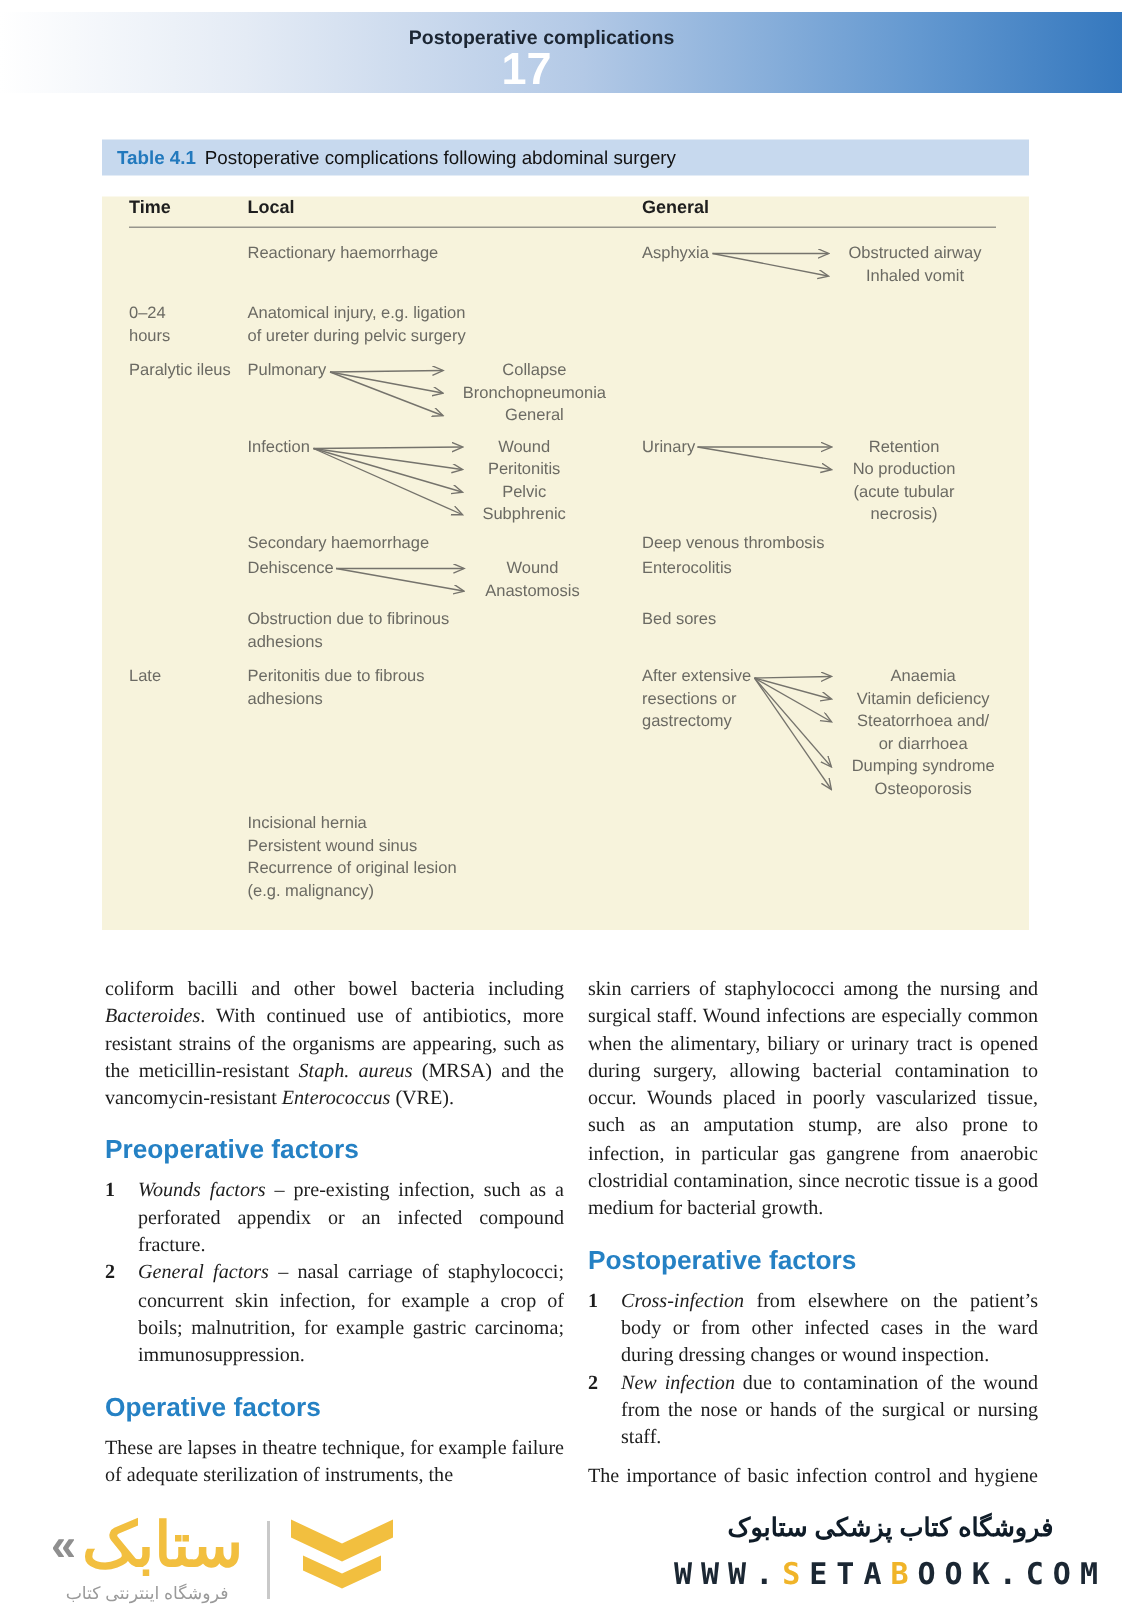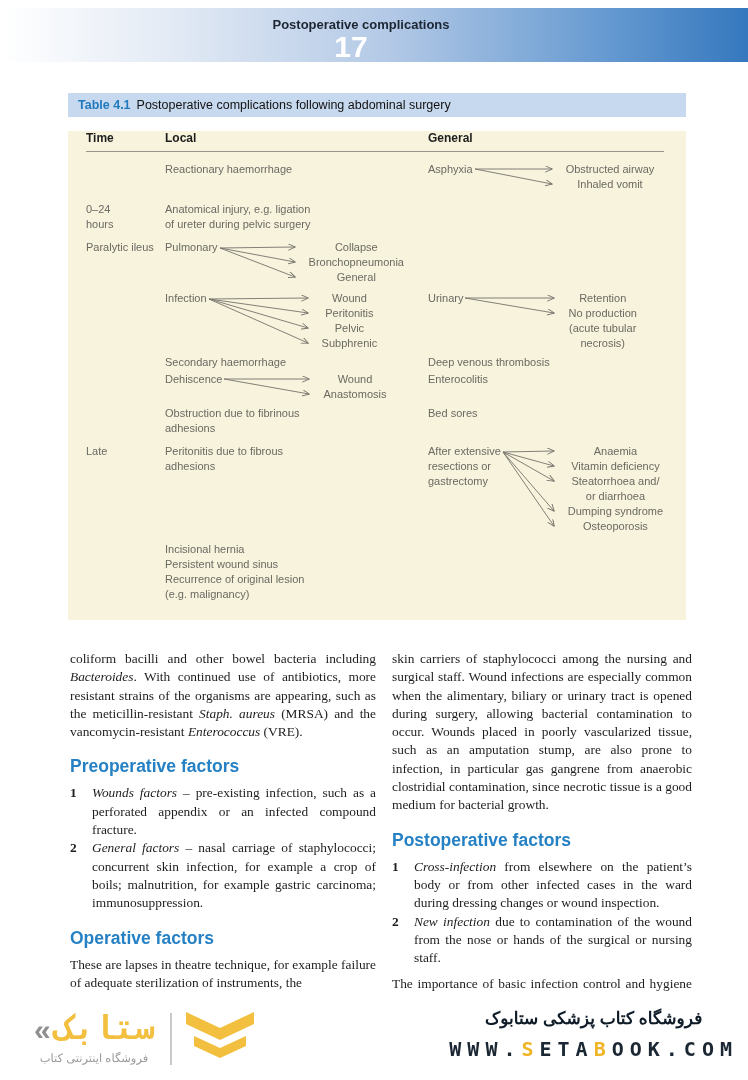--- a/index.html
+++ b/index.html
@@ -43,21 +43,21 @@
   .li{display:flex;margin:0;}
   .li-num{width:22px;flex:0 0 22px;font-weight:bold;}
   .li-body{flex:1;text-align:justify;}
 
   
   .footer{position:absolute;left:0;top:998px;width:748px;height:82px;background:#ffffff;z-index:5;}
   .brand{position:absolute;left:34px;top:12px;display:flex;align-items:center;}
   .wordmark-block{display:flex;flex-direction:column;align-items:center;}
   .wordmark-row{display:flex;align-items:center;}
   .wm-chevron{color:#8f8f8f;font-size:30px;font-weight:bold;margin-right:4px;line-height:1;}
-  .wm-text{color:#f2bf3f;font-size:33px;font-weight:bold;line-height:1;font-family:Liberation Mono, monospace;}
+  .wm-text{color:#f2bf3f;font-size:41px;font-weight:bold;line-height:1;}
   .wm-tagline{color:#9a9a9a;font-size:11.5px;margin-top:4px;}
   .brand-divider{width:2px;height:52px;background:#c9c9c9;margin:0 12px 0 16px;}
   .footer-right{position:absolute;right:10px;top:8px;text-align:center;}
   .persian-title{font-size:17px;font-weight:bold;color:#0f1c28;direction:rtl;line-height:1.5;}
   .site-url{font-size:20px;font-weight:bold;letter-spacing:6px;color:#1b2733;
             font-family:"DejaVu Sans Mono","Liberation Mono",monospace;margin-top:5px;}
   .site-url .y{color:#f0b429;}
 </style>
 </head>
 <body>

